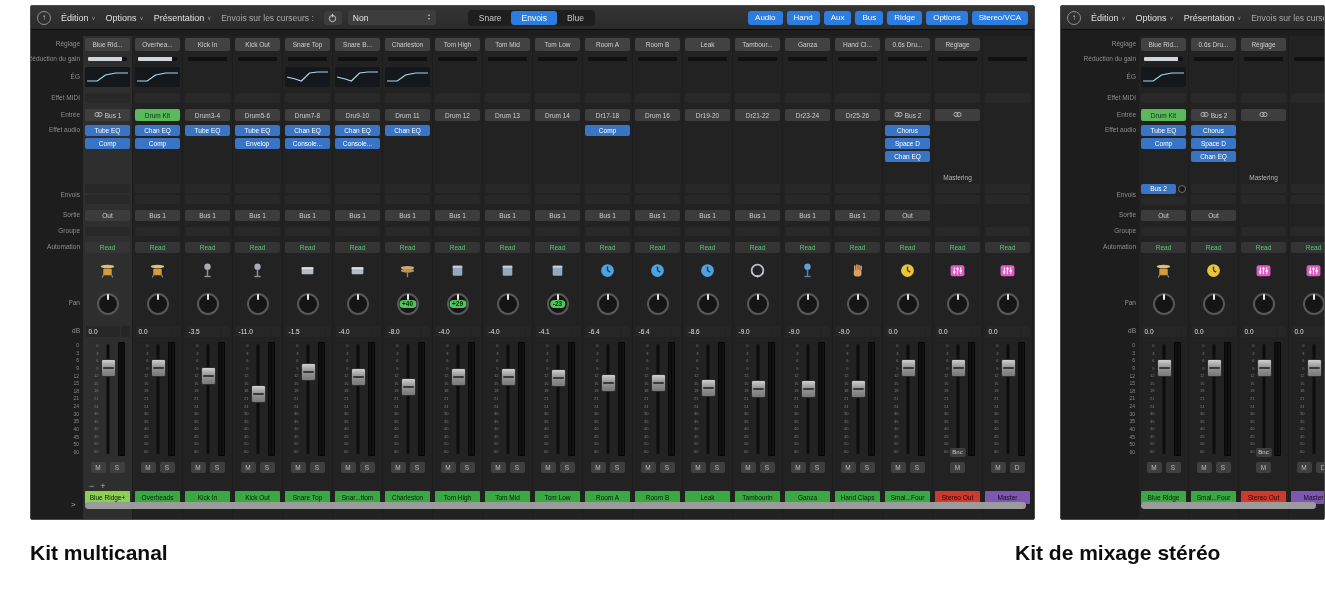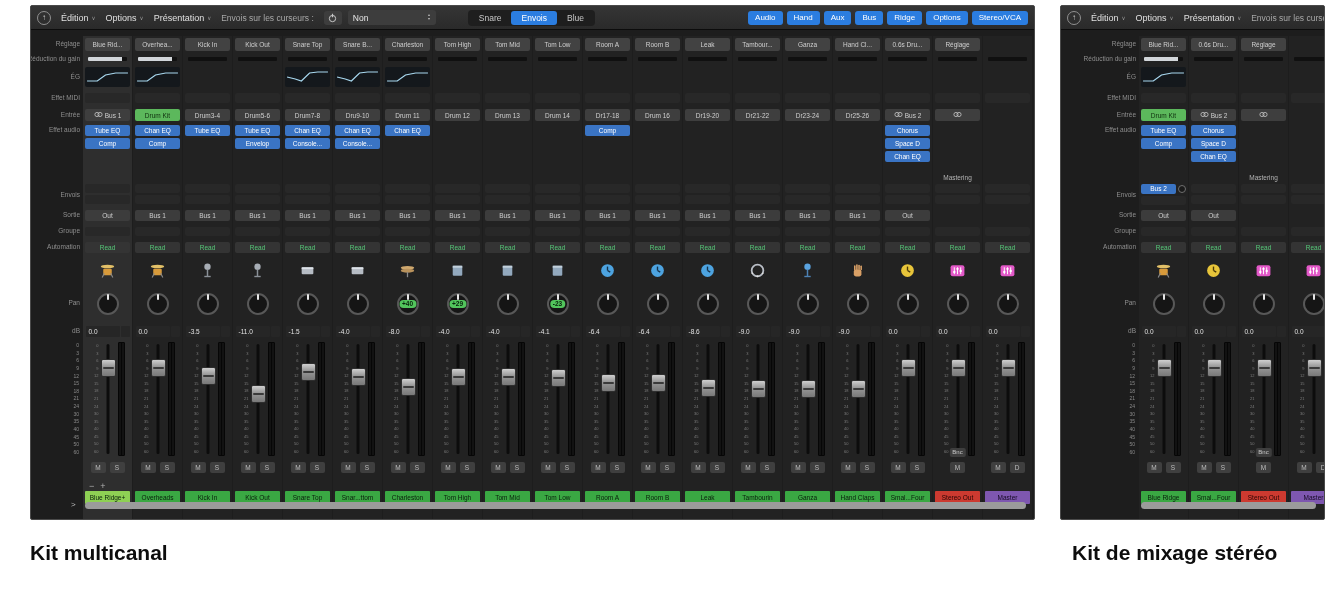--- a/index.html
+++ b/index.html
@@ -119,21 +119,21 @@
 
   .hscroll{position:absolute;top:472px;height:7px;background:#9b9b9b;border-radius:3.5px;z-index:5}
   #panel-left .hscroll{left:54px;right:8px}
   #panel-right .hscroll{left:80px;right:8px}
   .expander{position:absolute;left:40px;top:470px;font-size:8px;color:#bdbdbd;z-index:6}
   .zoomctl{position:absolute;left:58px;top:452px;z-index:6;display:flex;gap:6px;color:#b0b0b0;font-size:9px;
            line-height:1}
 
   .caption{position:absolute;top:541px;font-size:21px;font-weight:bold;color:#0d0d0d}
   #cap-left{left:30px}
-  #cap-right{left:1072px}
+  #cap-right{left:1015px}
 </style>
 </head>
 <body>
 
 <div class="panel" id="panel-left">
   <div class="toolbar" id="tb-left">
       <span class="circbtn">↑</span>
       <span class="menu">
         <span>Édition</span>
         <span class="caret">∨</span>

